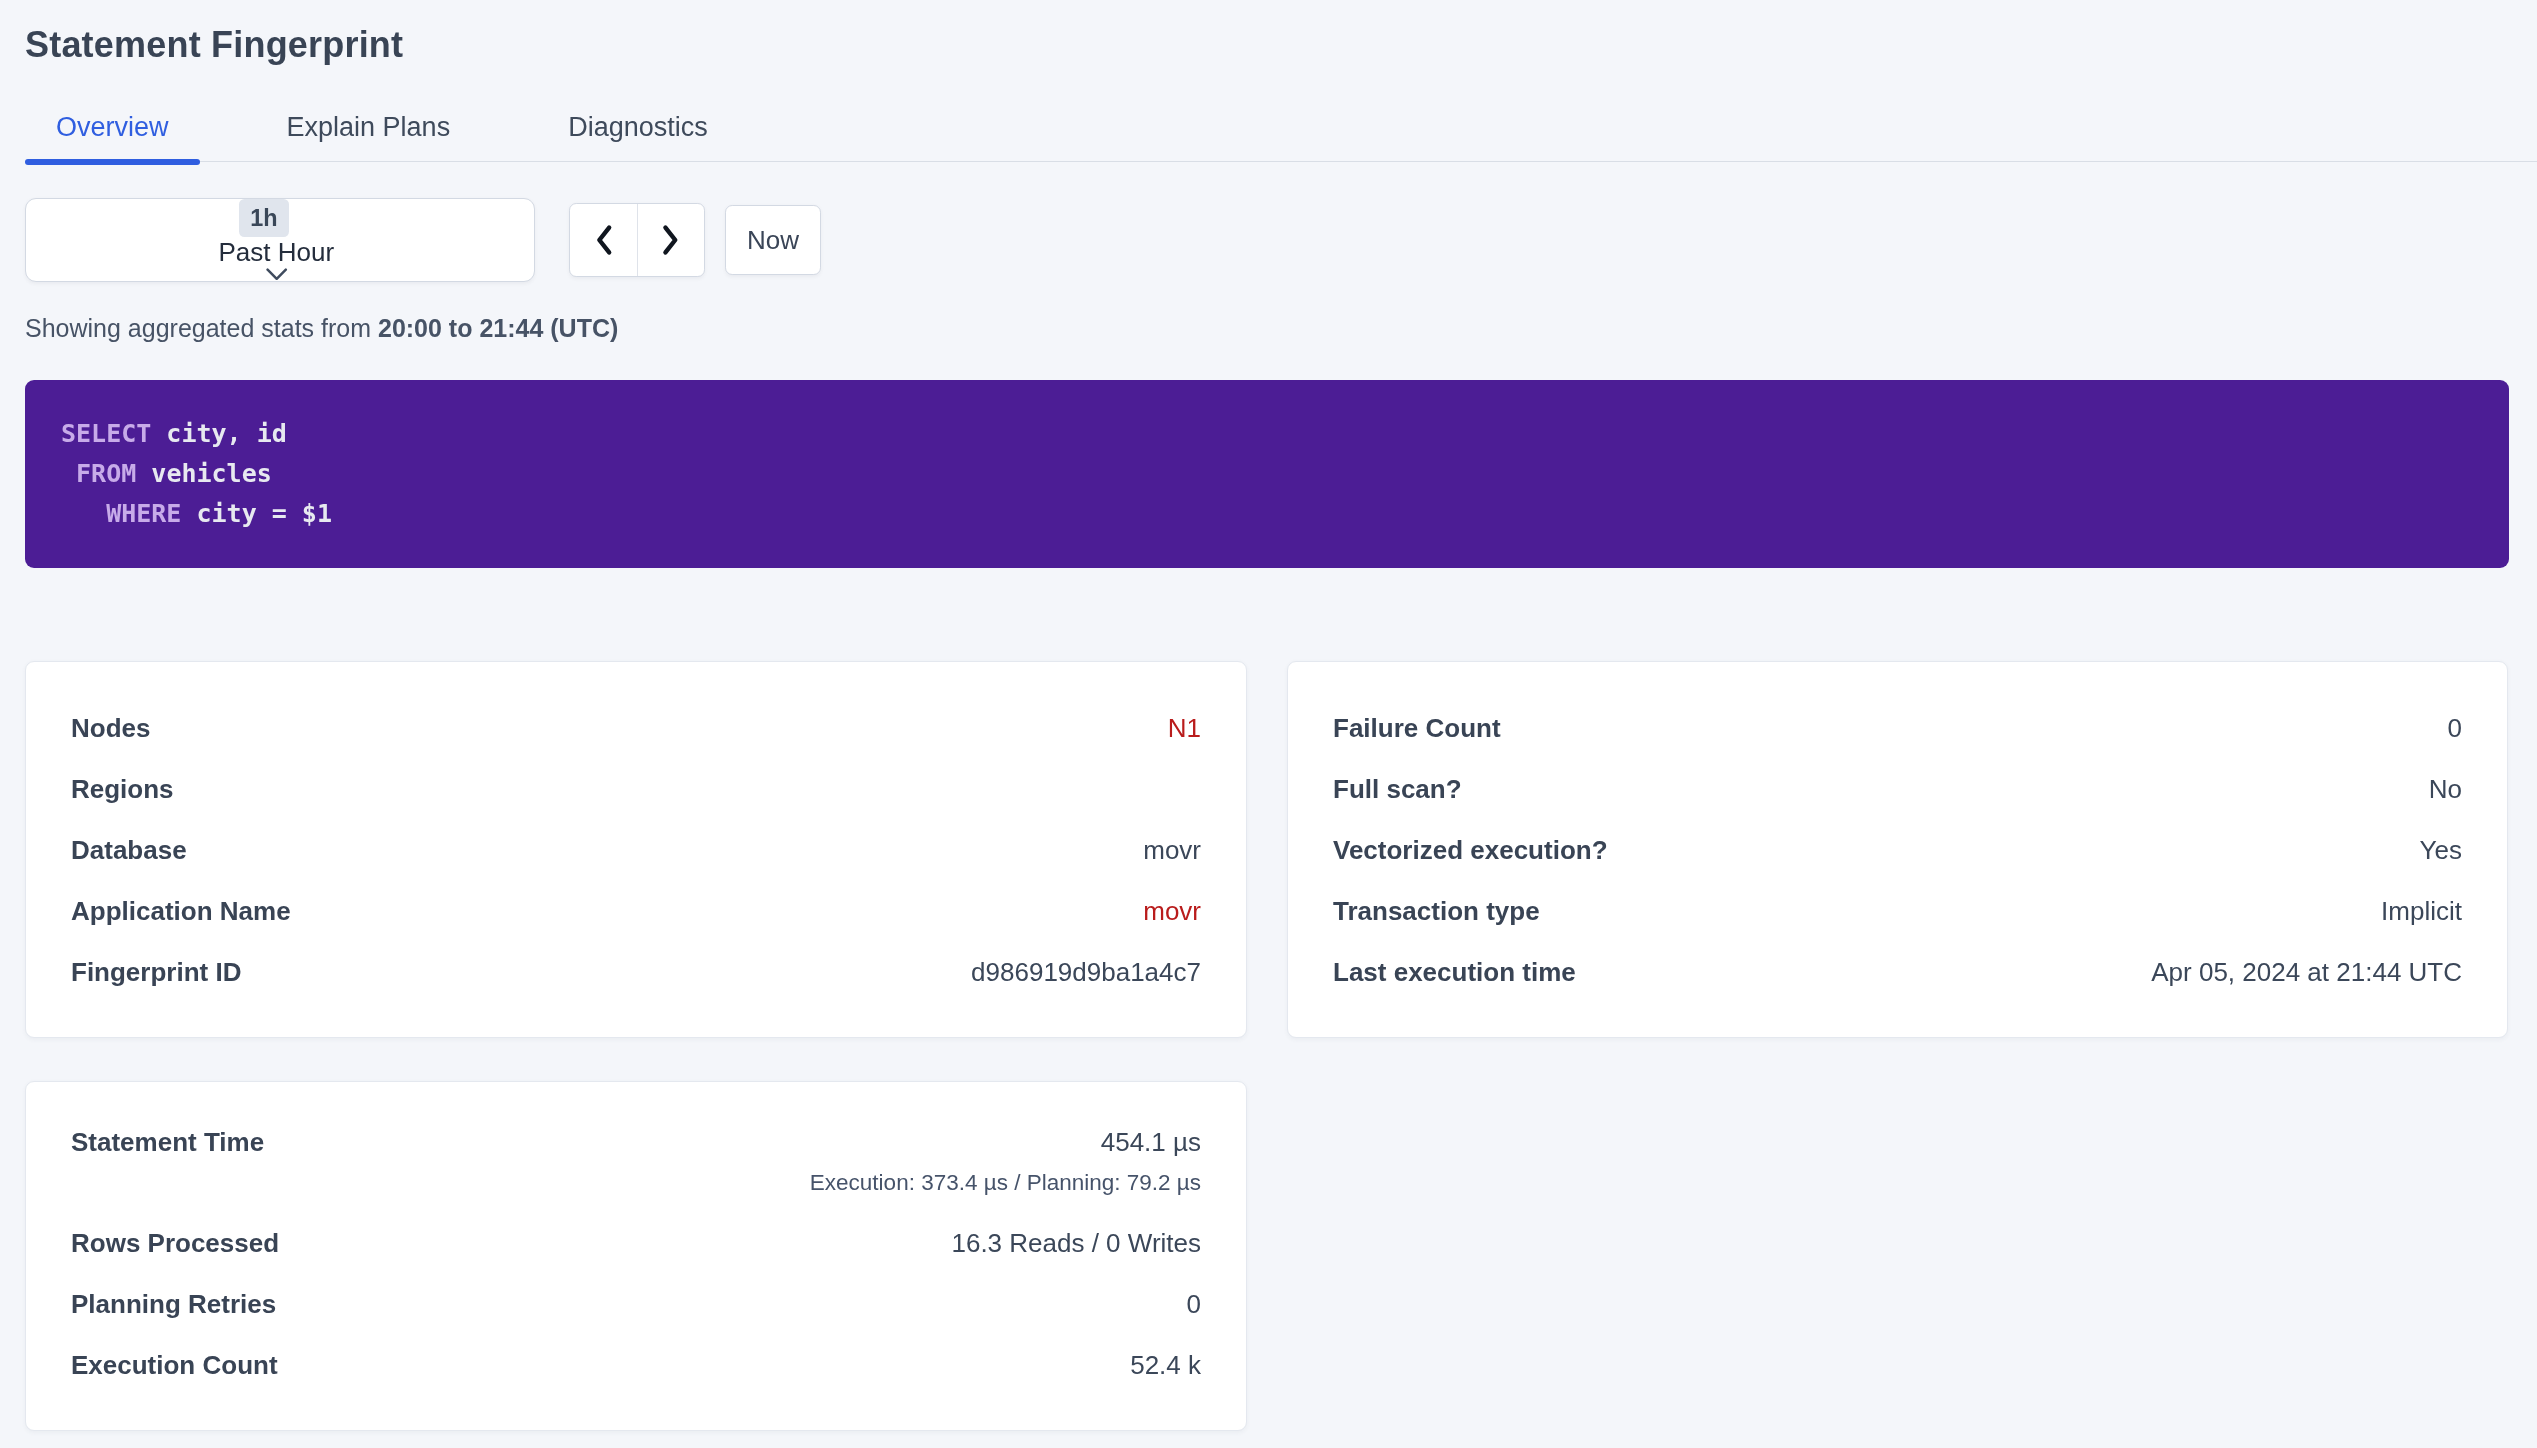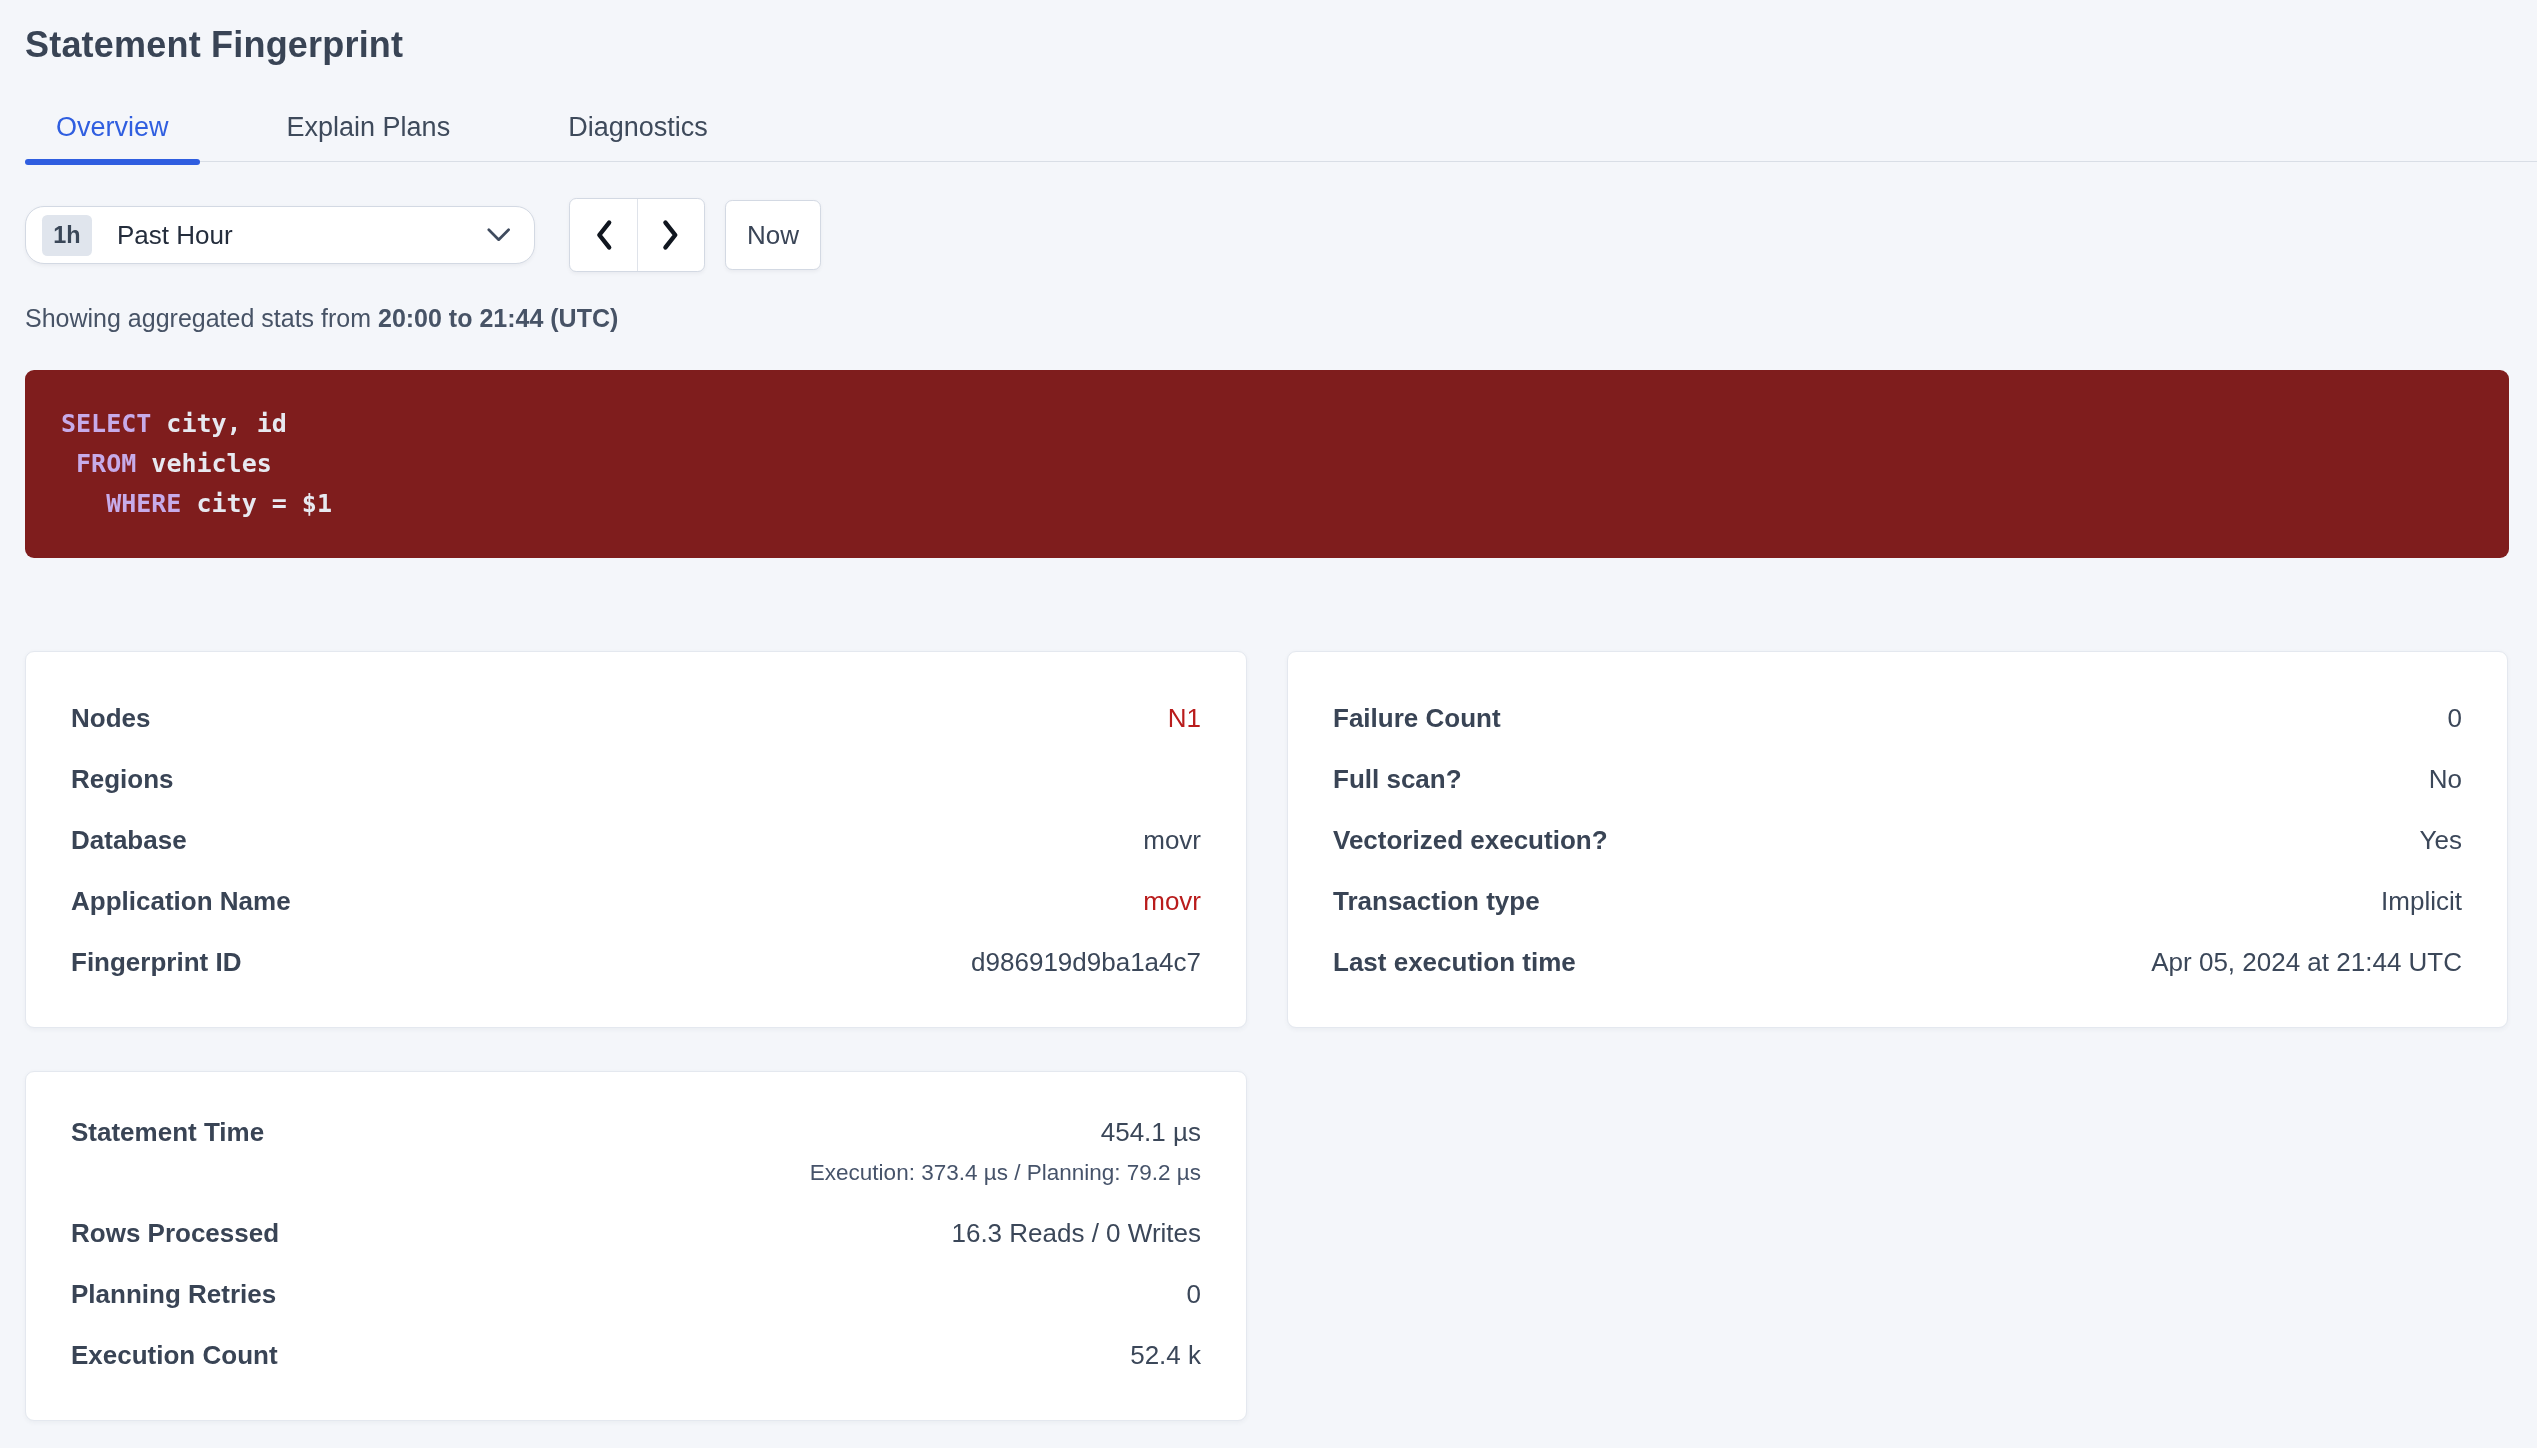--- a/index.html
+++ b/index.html
@@ -47,29 +47,30 @@
   }
 
   
   .controls {
     margin-top: 36px;
     display: flex;
     align-items: center;
   }
   .time-dropdown {
     width: 510px;
-    height: 58px;
+    height: 84px;
     background: #ffffff;
     border: 1.8px solid #d3d9e3;
-    border-radius: 19px;
+    border-radius: 11px;
     display: flex;
     align-items: center;
     padding: 0 23.4px 0 16px;
     box-shadow: 0 1.8px 3.6px rgba(60,70,90,0.06);
     cursor: pointer;
+    flex-direction: column;
   }
   .interval-badge {
     width: 50px;
     height: 41px;
     background: #e0e5ed;
     border-radius: 5.4px;
     font-size: 23.4px;
     font-weight: 700;
     color: #3a4758;
     display: flex;
@@ -128,21 +129,21 @@
     color: #475366;
   }
   .stats-line b { color: #38435
 
 4; font-weight: 700; }
 
   
   .sql-box {
     margin-top: 36px;
     width: 2484px;
-    background: #7f1d1d;
+    background: #4c1d95;
     border-radius: 9px;
     padding: 34px 36px;
   }
   .sql-code {
     font-family: "DejaVu Sans Mono", monospace;
     font-size: 25px;
     font-weight: 700;
     line-height: 40px;
     color: #e7e9f0;
     white-space: pre;

